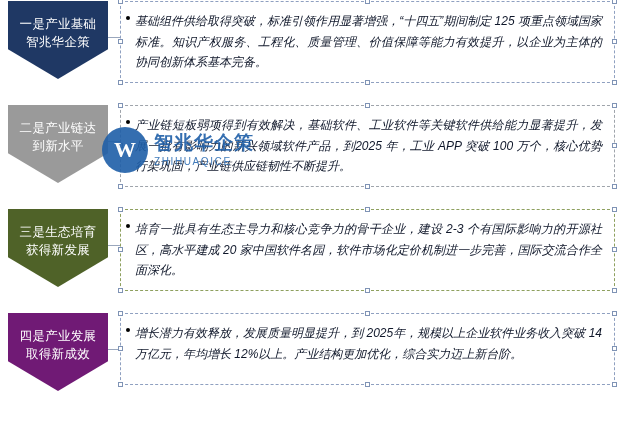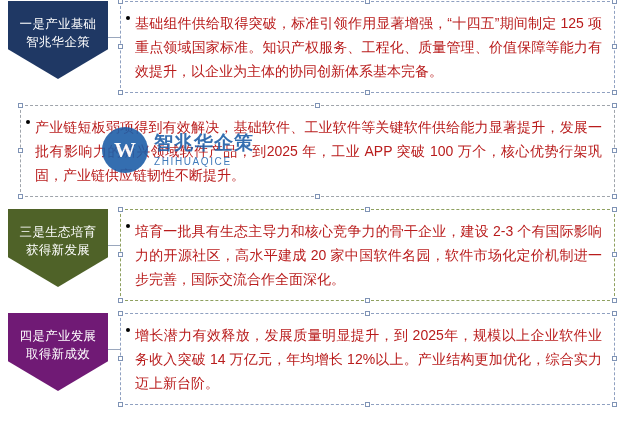--- a/index.html
+++ b/index.html
@@ -65,27 +65,28 @@
   }
 
   
   .textbox {
     position: relative;
     margin-left: 12px;
     flex: 1 1 auto;
     min-height: 72px;
     box-sizing: border-box;
     padding: 9px 12px 9px 14px;
-    font-size: 14px;
+    font-size: 12px;
     line-height: 1.72;
-    color: #b91c1c;
+    color: #0f172a;
     text-align: justify;
     background: #ffffff;
     border: 1px dashed #9aa7bd;
     border-radius: 1px;
+    font-style: italic;
   }
   .tb-0 { border-color: #8fa0c0; }
   .tb-1 { border-color: #9fa4ab; }
   .tb-2 { border-color: #8ea05f; }
   .tb-3 { border-color: #8fa0c0; }
 
   .bullet {
     position: absolute;
     left: 5px;
     top: 14px;
@@ -178,20 +179,26 @@
       <span class="handle h-tr"></span>
       <span class="handle h-ml"></span>
       <span class="handle h-mr"></span>
       <span class="handle h-bl"></span>
       <span class="handle h-bc"></span>
       <span class="handle h-br"></span>
     </div>
   </div>
 
   <div class="row">
+    <div class="chevron chev-1">
+      <span>
+        <span>二是产业链达</span>
+        <span>到新水平</span>
+      </span>
+    </div>
     <div class="connector"></div>
     <div class="textbox tb-1">
       <span class="bullet"></span>
       <span>产业链短板弱项得到有效解决，基础软件、工业软件等关键软件供给能力显著提升，发展一批有影响力的新兴领域软件产品，到2025 年，工业 APP 突破 100 万个，核心优势行架巩固，产业链供应链韧性不断提升。</span>
       <span class="handle h-tl"></span>
       <span class="handle h-tc"></span>
       <span class="handle h-tr"></span>
       <span class="handle h-ml"></span>
       <span class="handle h-mr"></span>
       <span class="handle h-bl"></span>

